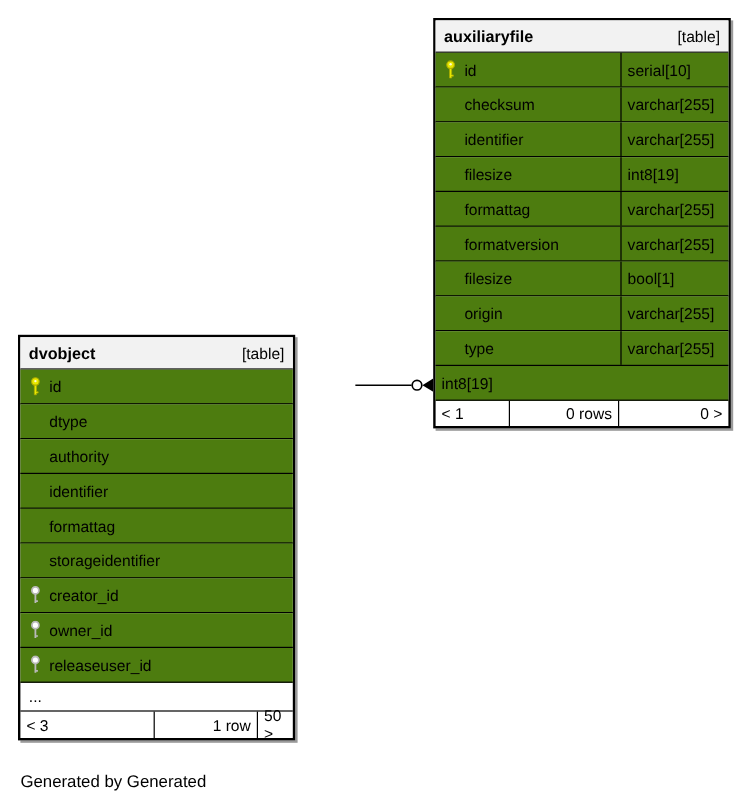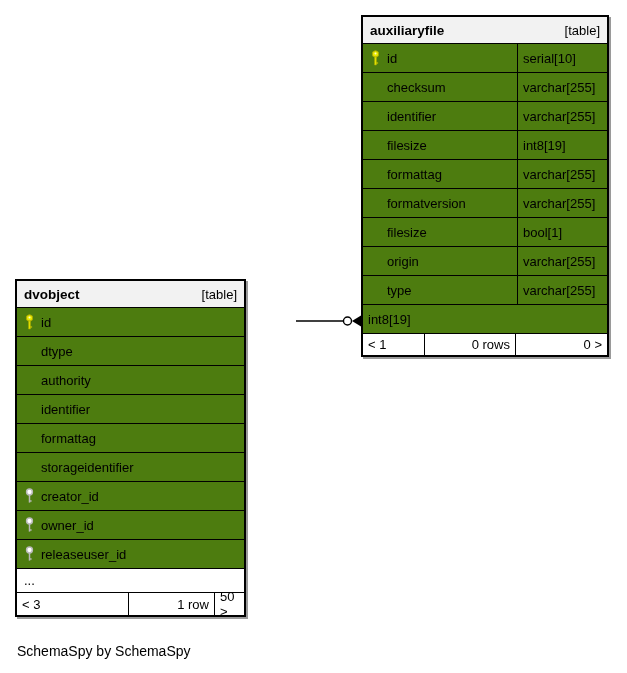--- a/index.html
+++ b/index.html
@@ -324,15 +324,15 @@
 
     <div class="ellipsis-row">...</div>
 
     <div class="tfoot">
       <div class="cell c-left">&lt; 3</div>
       <div class="cell c-mid">1 row</div>
       <div class="cell c-right">50 &gt;</div>
     </div>
   </div>
 
-  <div class="credit">SchemaSpy by SchemaSpy</div>
+  <div class="credit">Generated by Generated</div>
 
 </div>
 
 </body></html>

